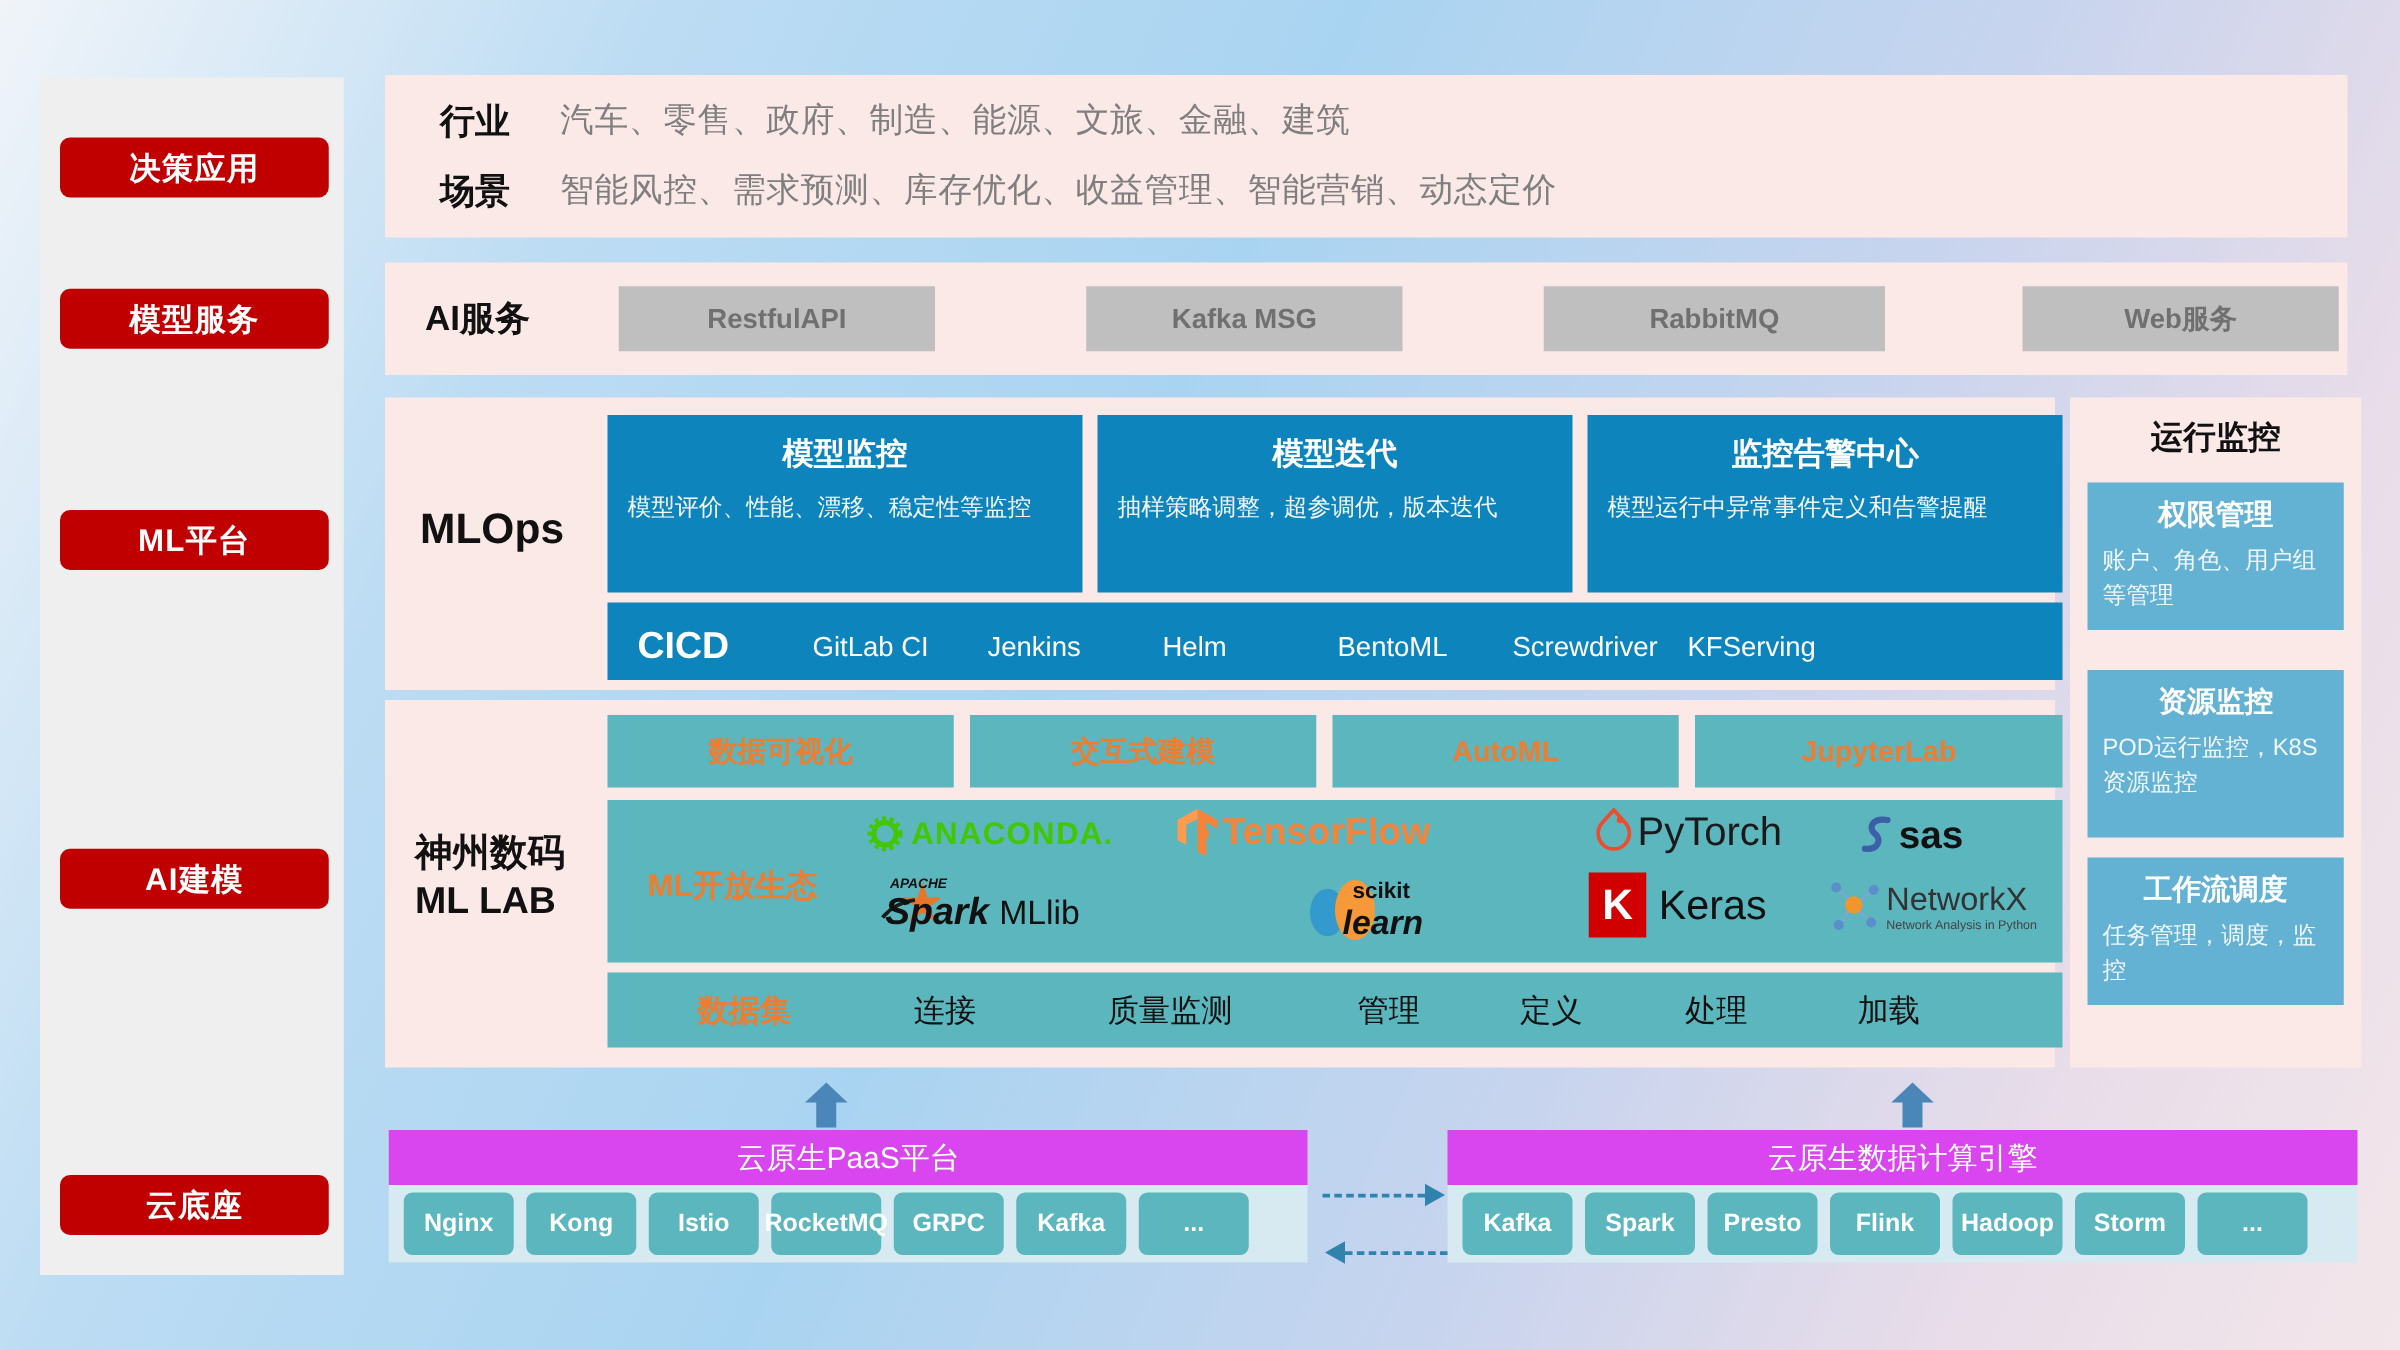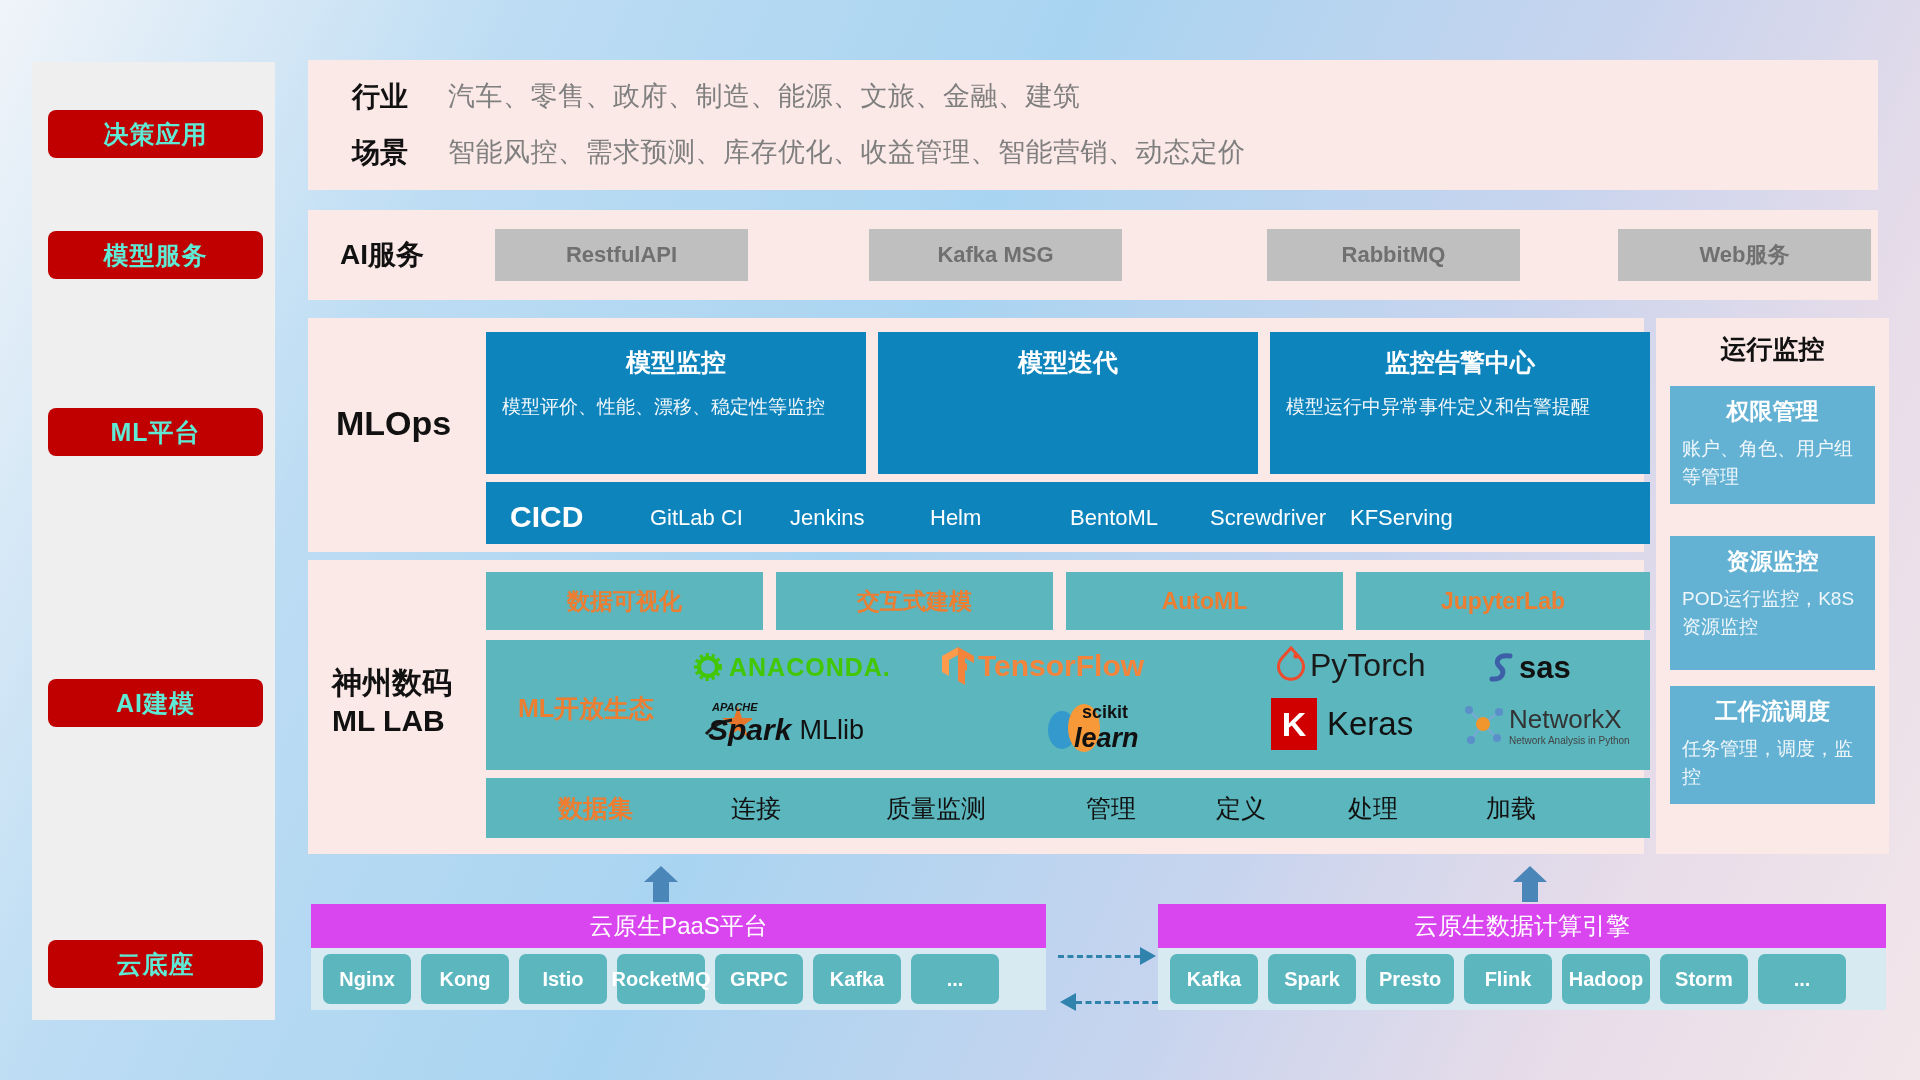--- a/index.html
+++ b/index.html
@@ -12,21 +12,21 @@
   .stage{position:absolute;inset:0;}
 
   
   .left-rail{
     position:absolute;left:32px;top:62px;width:243px;height:958px;
     background:#efefef;
   }
   .rail-chip{
     position:absolute;left:48px;width:215px;height:48px;
     background:#c00000;border-radius:8px;
-    color:#5eead4;font-weight:bold;font-size:25px;
+    color:#ffffff;font-weight:bold;font-size:25px;
     display:flex;align-items:center;justify-content:center;
     letter-spacing:1px;
   }
 
   
   .panel{position:absolute;background:#fbe9e7;}
 
   .row-label{
     position:absolute;color:#111;font-weight:bold;
     display:flex;align-items:center;
@@ -147,33 +147,34 @@
     <div style="position:absolute;left:44px;top:18px;" class="kv-key">行业</div>
     <div style="position:absolute;left:140px;top:18px;" class="kv-val">汽车、零售、政府、制造、能源、文旅、金融、建筑</div>
     <div style="position:absolute;left:44px;top:74px;" class="kv-key">场景</div>
     <div style="position:absolute;left:140px;top:74px;" class="kv-val">智能风控、需求预测、库存优化、收益管理、智能营销、动态定价</div>
   </div>
 
   <div class="panel" style="left:308px;top:210px;width:1570px;height:90px;">
     <div class="row-label" style="left:32px;top:0;height:90px;font-size:28px;">AI服务</div>
     <div class="svc-chip" style="left:187px;top:19px;width:253px;">RestfulAPI</div>
     <div class="svc-chip" style="left:561px;top:19px;width:253px;">Kafka MSG</div>
-    <div class="svc-chip" style="left:959px;top:19px;width:253px;">RabbitMQ</div>
+    <div class="svc-chip" style="left:927px;top:19px;width:273px;">RabbitMQ</div>
     <div class="svc-chip" style="left:1310px;top:19px;width:253px;">Web服务</div>
   </div>
 
   <div class="panel" style="left:308px;top:318px;width:1336px;height:234px;">
     <div class="row-label" style="left:28px;top:0;height:210px;font-size:34px;">MLOps</div>
 
     <div class="blue-card" style="left:178px;top:14px;width:380px;height:142px;">
       <div class="bc-title">模型监控</div>
       <div class="bc-desc">模型评价、性能、漂移、稳定性等监控</div>
     </div>
     <div class="blue-card" style="left:570px;top:14px;width:380px;height:142px;">
       <div class="bc-title">模型迭代</div>
+      <div class="bc-desc">抽样策略调整，超参调优，版本迭代</div>
     </div>
     <div class="blue-card" style="left:962px;top:14px;width:380px;height:142px;">
       <div class="bc-title">监控告警中心</div>
       <div class="bc-desc">模型运行中异常事件定义和告警提醒</div>
     </div>
 
     <div class="cicd-bar" style="left:178px;top:164px;width:1164px;height:62px;">
       <div class="cicd-title">CICD</div>
       <div class="cicd-item">GitLab CI</div>
       <div class="cicd-item">Jenkins</div>

